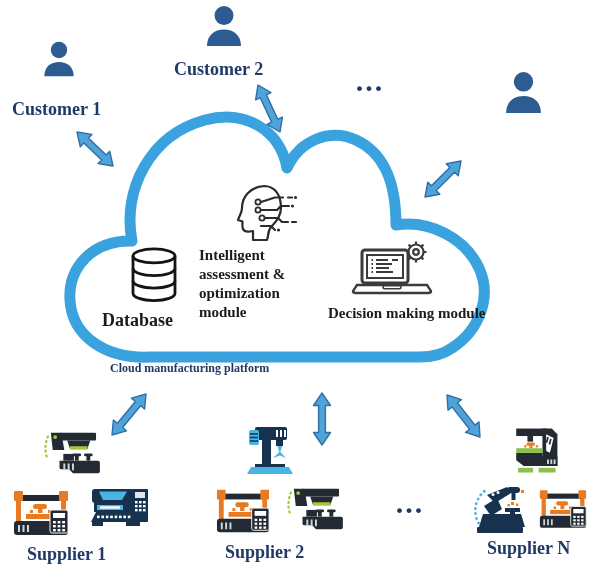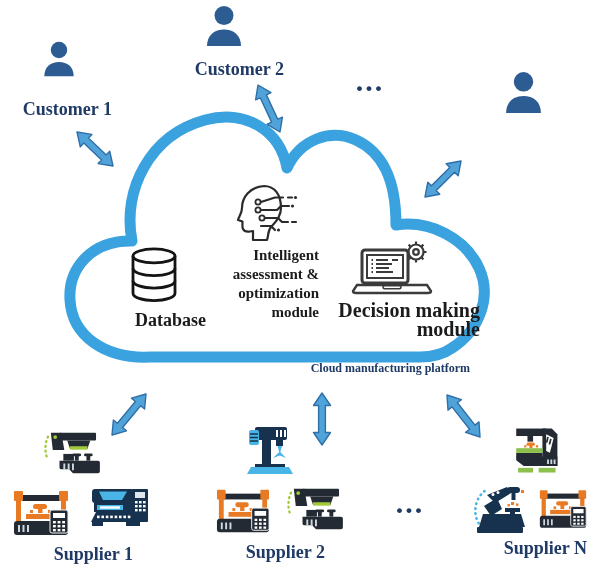--- a/index.html
+++ b/index.html
@@ -4,21 +4,21 @@
 <style>
   html,body{margin:0;padding:0;background:#fff;}
   .stage{
     position:relative;width:600px;height:578px;background:#fff;overflow:hidden;
     font-family:"Liberation Serif",serif;
     border-right:1px solid #dcdcdc;border-bottom:1px solid #e6e6e6;
     --navy:#203a66; --module:#1b1b1b; --cloud:#3aa2de; --arrowF:#4fa3d8; --arrowS:#2f6fa8; --person:#2d5c92;
   }
   .abs{position:absolute;}
   svg.bg{position:absolute;left:0;top:0;}
-  .lbl{position:absolute;text-align:right;font-weight:bold;color:var(--navy);line-height:1.1;}
+  .lbl{position:absolute;text-align:left;font-weight:bold;color:var(--navy);line-height:1.1;}
   .lbl.mod{color:var(--module);}
   .dots{position:absolute;text-align:center;font-weight:bold;color:var(--navy);letter-spacing:2px;}
   .defs{position:absolute;width:0;height:0;}
 </style>
 </head>
 <body>
 
 <svg class="defs" aria-hidden="true">
 <defs>
   <symbol id="i-person" viewBox="0 0 44 44">
@@ -262,34 +262,34 @@
   <div class="lbl mod" style="left:102px;top:311px;width:104px;font-size:18px">Database</div>
 
   <svg class="abs" style="left:230px;top:182px;width:78px;height:62px">
       <use href="#i-head"></use>
     </svg>
   <div class="lbl mod" style="left:199px;top:246px;width:120px;font-size:15px;line-height:19px">Intelligent assessment &amp; optimization module</div>
 
   <svg class="abs" style="left:350px;top:240px;width:84px;height:62px">
       <use href="#i-laptop"></use>
     </svg>
-  <div class="lbl mod" style="left:316px;top:301px;width:164px;font-size:20px;line-height:19px">Decision making module</div>
+  <div class="lbl mod" style="left:328px;top:301px;width:164px;font-size:15px;line-height:24px">Decision making module</div>
 
   <div class="lbl" style="left:110px;top:362px;width:360px;font-size:12px">Cloud manufacturing platform</div>
 
   <svg class="abs" style="left:40px;top:427px;width:64px;height:50px">
       <use href="#i-cnc"></use>
     </svg>
   <svg class="abs" style="left:7px;top:485px;width:68px;height:56px">
       <use href="#i-printer"></use>
     </svg>
   <svg class="abs" style="left:87px;top:486px;width:66px;height:54px">
       <use href="#i-measure"></use>
     </svg>
-  <div class="lbl" style="left:33px;top:545px;width:100px;font-size:18px">Supplier 1</div>
+  <div class="lbl" style="left:27px;top:545px;width:100px;font-size:18px">Supplier 1</div>
 
   <svg class="abs" style="left:241px;top:423px;width:58px;height:54px">
       <use href="#i-drill"></use>
     </svg>
   <svg class="abs" style="left:209px;top:484px;width:68px;height:54px">
       <use href="#i-printer"></use>
     </svg>
   <svg class="abs" style="left:281px;top:483px;width:68px;height:50px">
       <use href="#i-cnc"></use>
     </svg>

